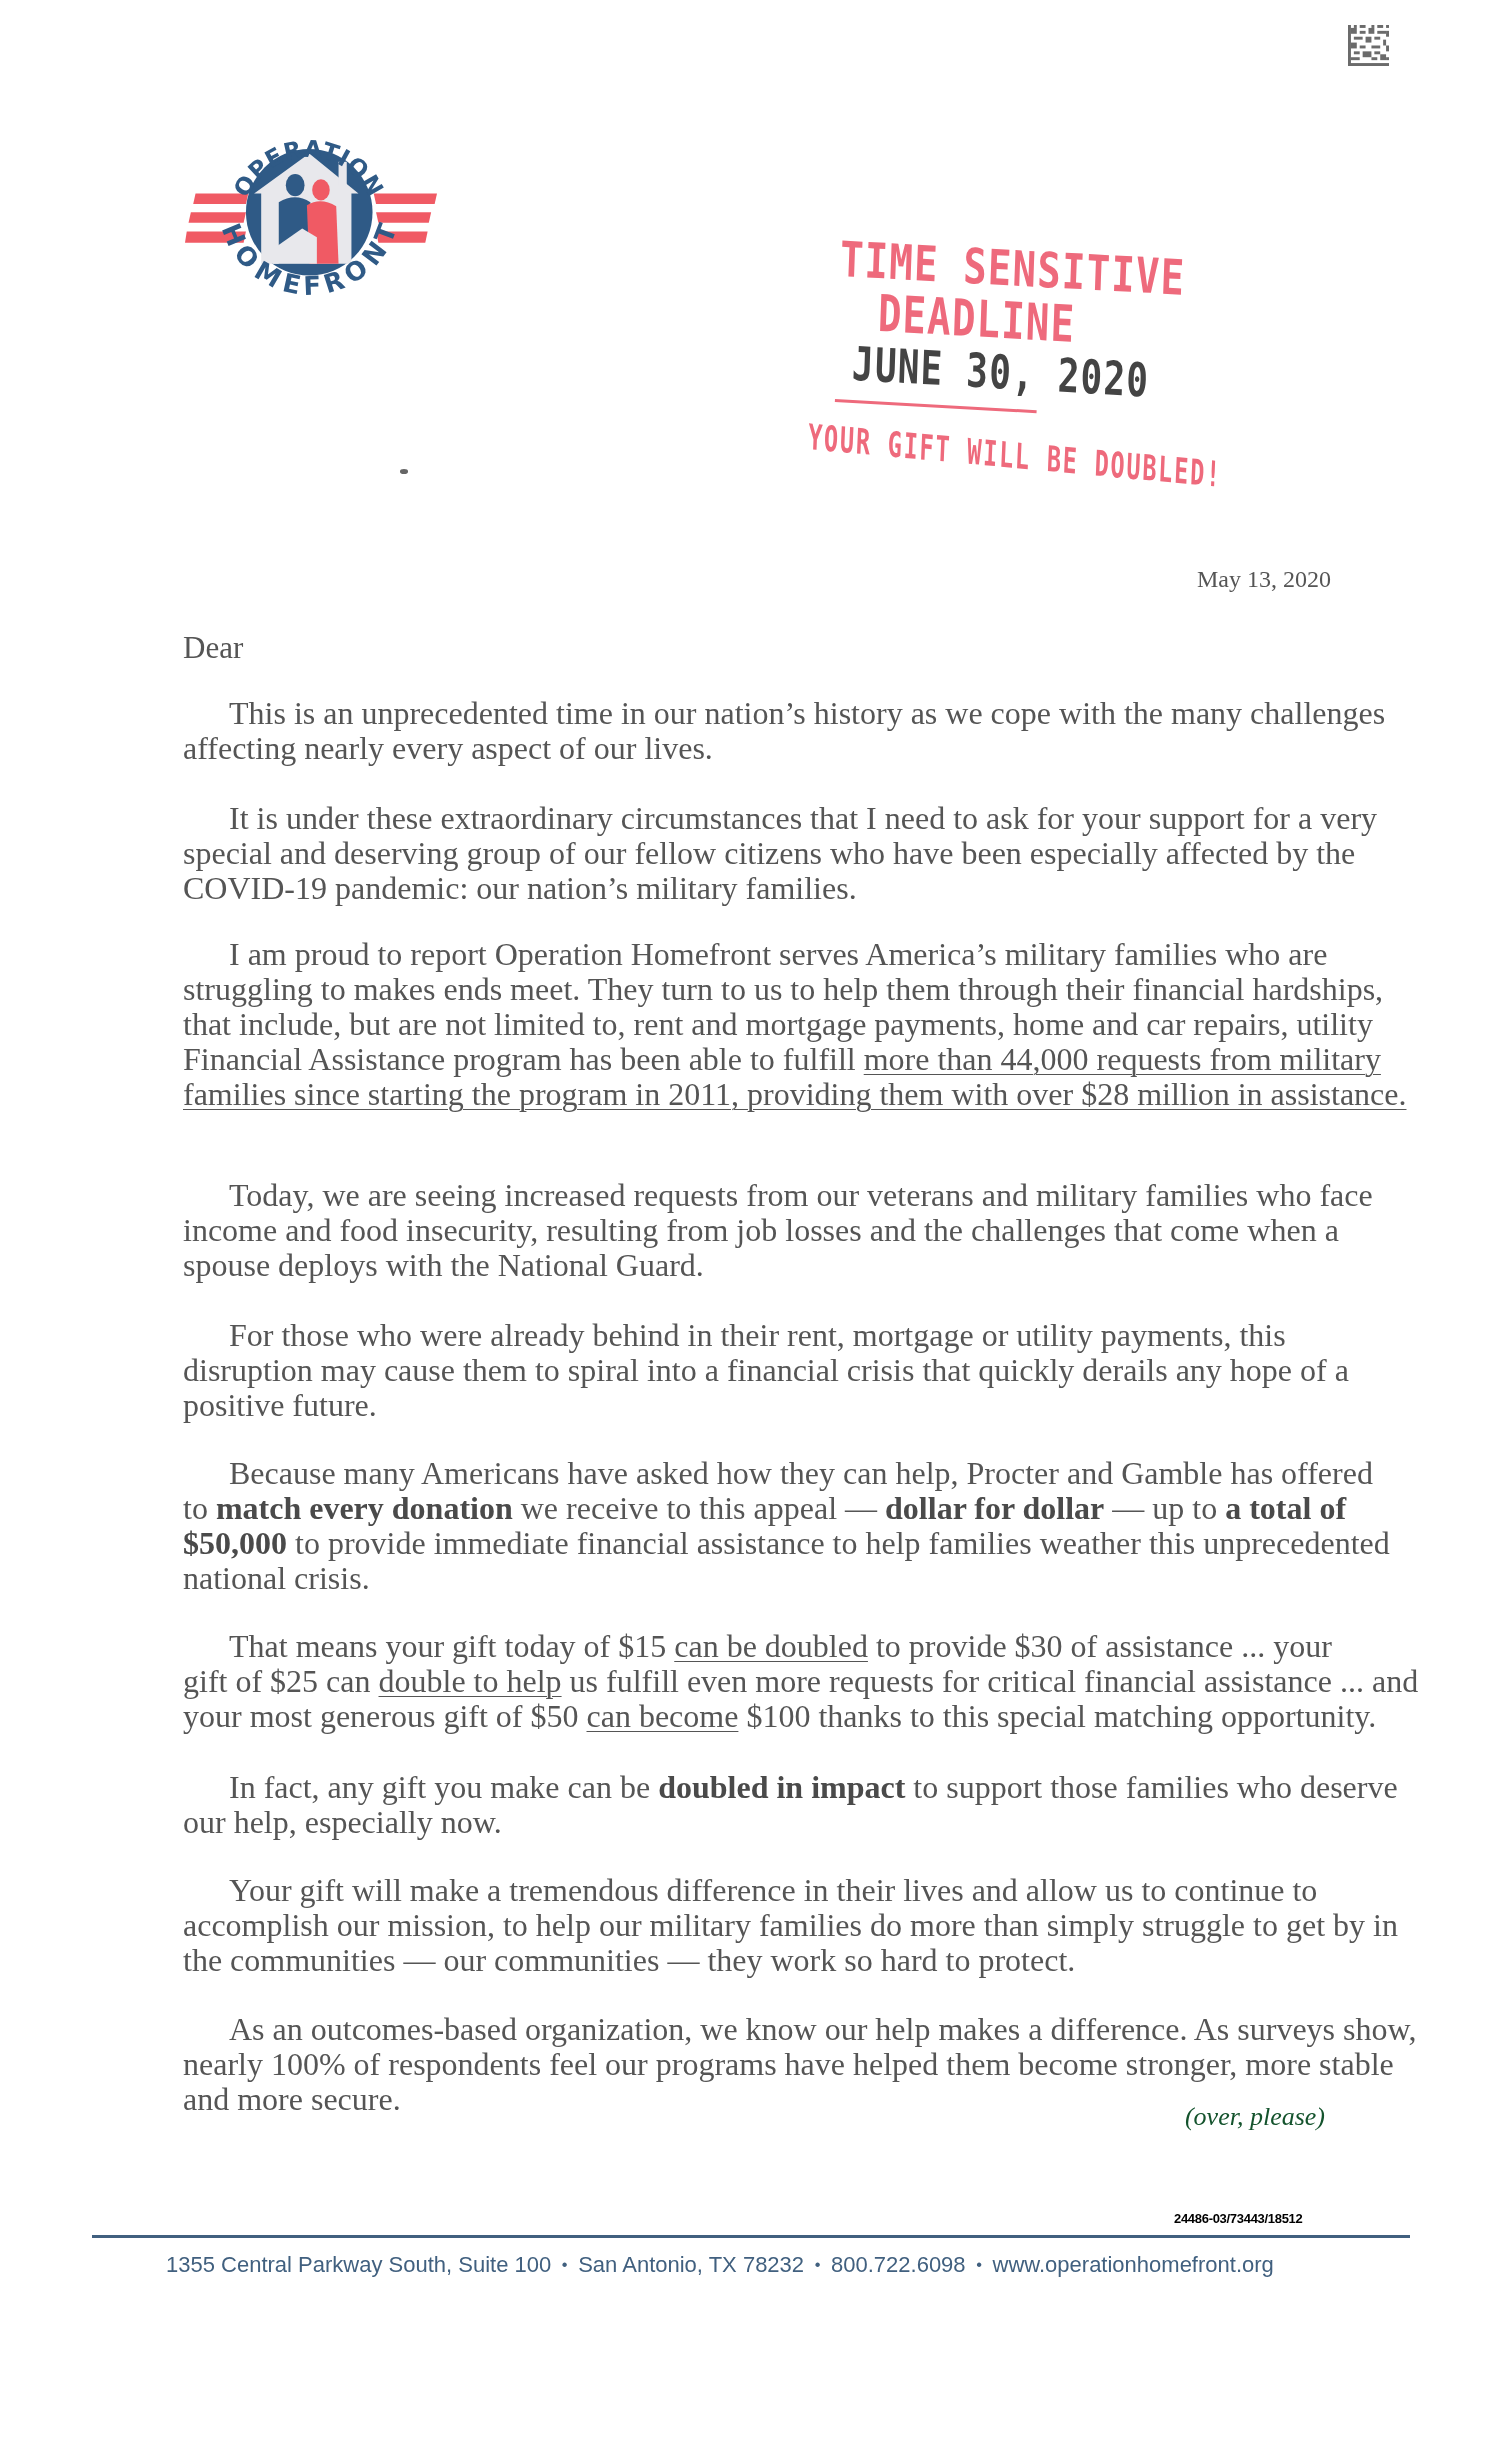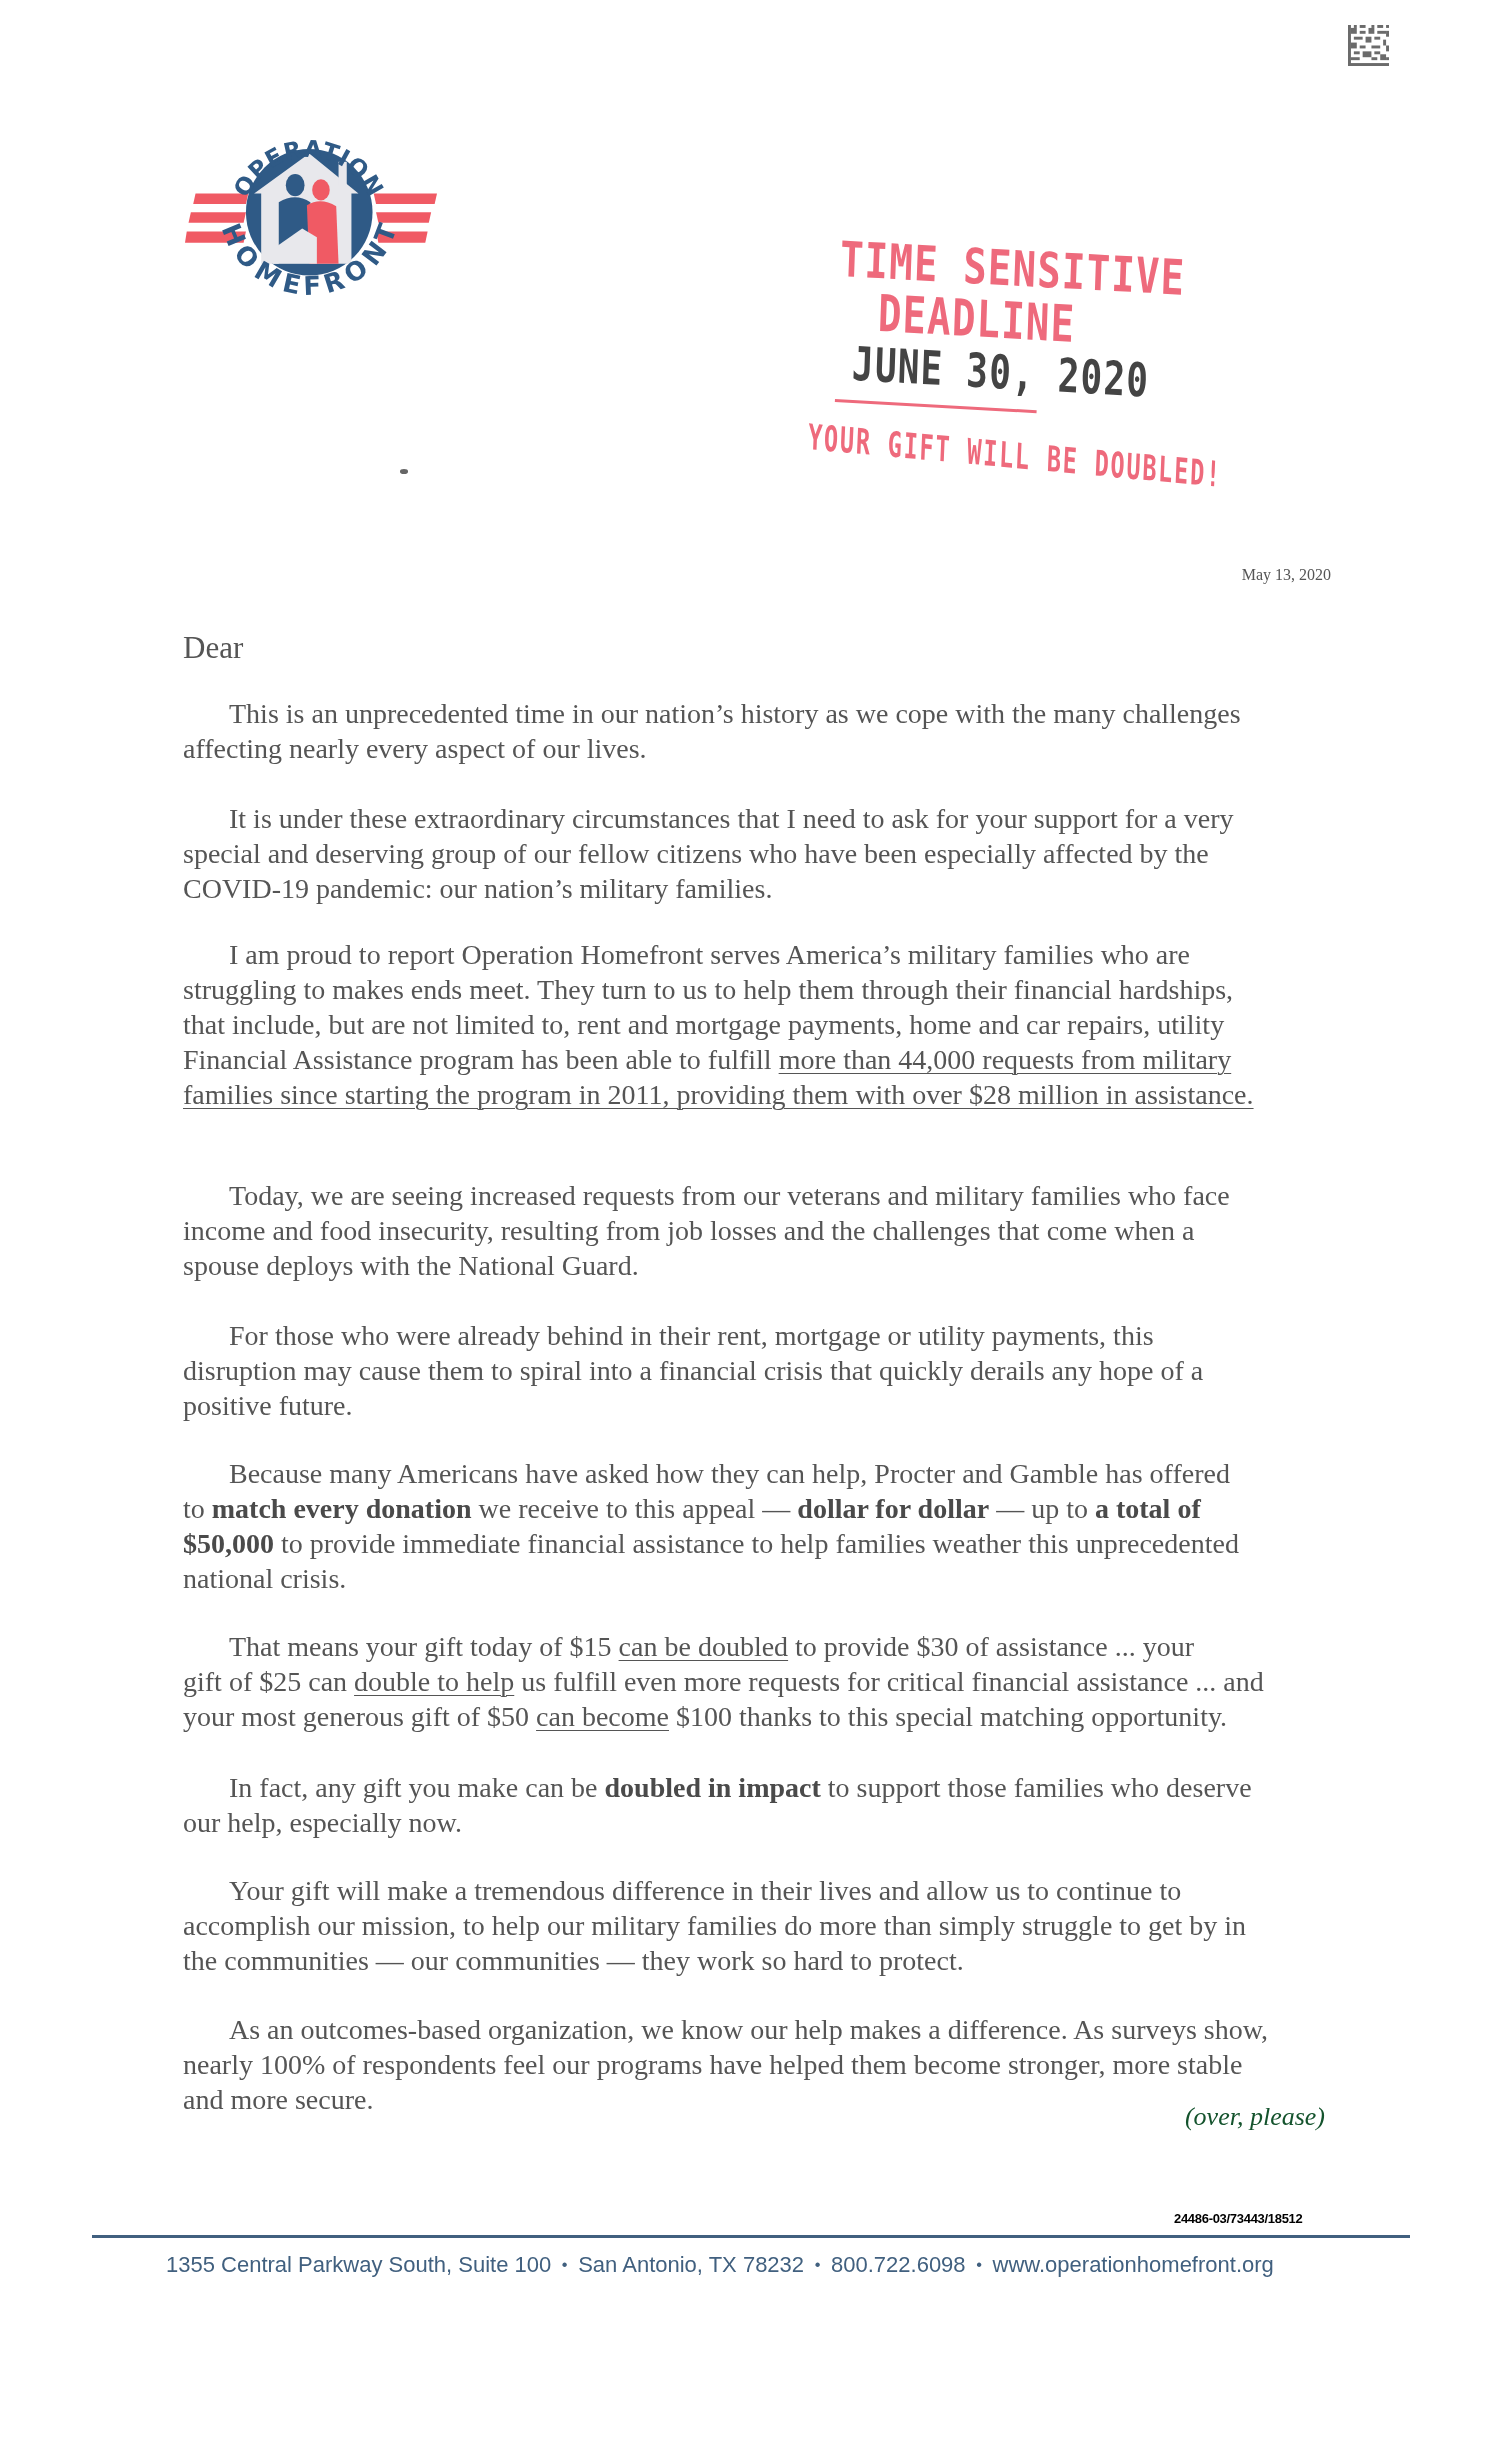--- a/index.html
+++ b/index.html
@@ -15,24 +15,24 @@
     position: absolute; white-space: nowrap; font-family: "DejaVu Sans Mono", "Liberation Mono", monospace;
     font-weight: bold; letter-spacing: 1.2px;
   }
   .stamp-line1 { left: 38px; top: 8.2px; font-size: 39px; color: #ee6a7c; transform: rotate(3deg); transform-origin: left top; transform: scaleY(1.25) rotate(2.5deg); }
   .stamp-line2 { left: 76px; top: 61px; font-size: 39px; color: #ee6a7c; transform: scaleY(1.3) rotate(2.5deg); transform-origin: left top; }
   .stamp-date { left: 50px; top: 114px; font-size: 36px; color: #444; transform: scaleY(1.3) rotate(2.5deg); transform-origin: left top; }
   .stamp-rule { position: absolute; left: 32px; top: 176px; width: 202px; height: 2.9px; background: #ee6a7c; transform: rotate(3.2deg); transform-origin: left top; }
   .stamp-footer { left: 5.9px; top: 193px; font-size: 23.5px; color: #ee6a7c; letter-spacing: 1.8px; transform: scaleY(1.5) rotate(3.5deg); transform-origin: left top; }
 
   .speck { position: absolute; left: 400px; top: 469px; width: 8.2px; height: 4.7px; border-radius: 50%; background: #666; }
-  .date { position: absolute; right: 164px; top: 566px; font-size: 16px; font-family: "Liberation Serif", serif; color: #555; }
+  .date { position: absolute; right: 164px; top: 566px; font-size: 24px; font-family: "Liberation Serif", serif; color: #555; }
   .salutation { position: absolute; left: 183px; top: 630px; font-size: 31px; font-family: "Liberation Serif", serif; color: #555; }
 
-  .para { position: absolute; left: 183px; width: 1167px; font-family: "Liberation Serif", serif; font-size: 28px; color: #555; }
+  .para { position: absolute; left: 183px; width: 1167px; font-family: "Liberation Serif", serif; font-size: 32px; color: #555; }
   .para .ln { display: block; white-space: nowrap; height: 35px; line-height: 35px; }
   .para .ln.first { padding-left: 46px; }
   .para b { font-weight: bold; color: #4a4a4a; }
   .para u { text-decoration-thickness: 1.2px; text-underline-offset: 3.5px; }
 
   .over { position: absolute; right: 170px; top: 2102px; font-family: "Liberation Serif", serif; font-style: italic; font-size: 26px; color: #14532d; }
 
   .code { position: absolute; left: 1174px; top: 2211px; font-family: "Liberation Sans", sans-serif; font-weight: bold; font-size: 13px; color: #000000; letter-spacing: -0.3px; }
   .footer-rule { position: absolute; left: 92px; top: 2235px; width: 1318px; height: 2.9px; background: #41607f; }
   .footer-text { position: absolute; left: 166px; top: 2252px; font-family: "Liberation Sans", sans-serif; font-size: 22px; color: #41607f; white-space: nowrap; }

